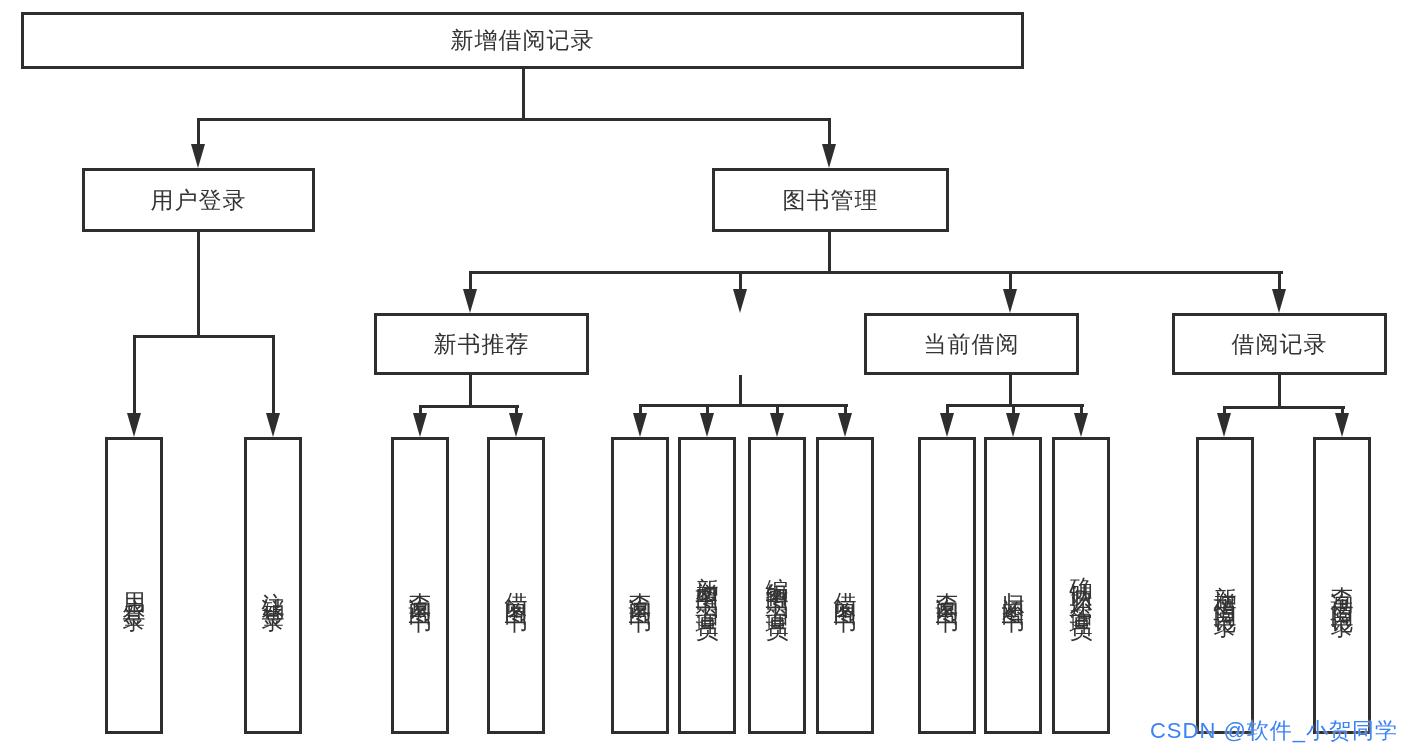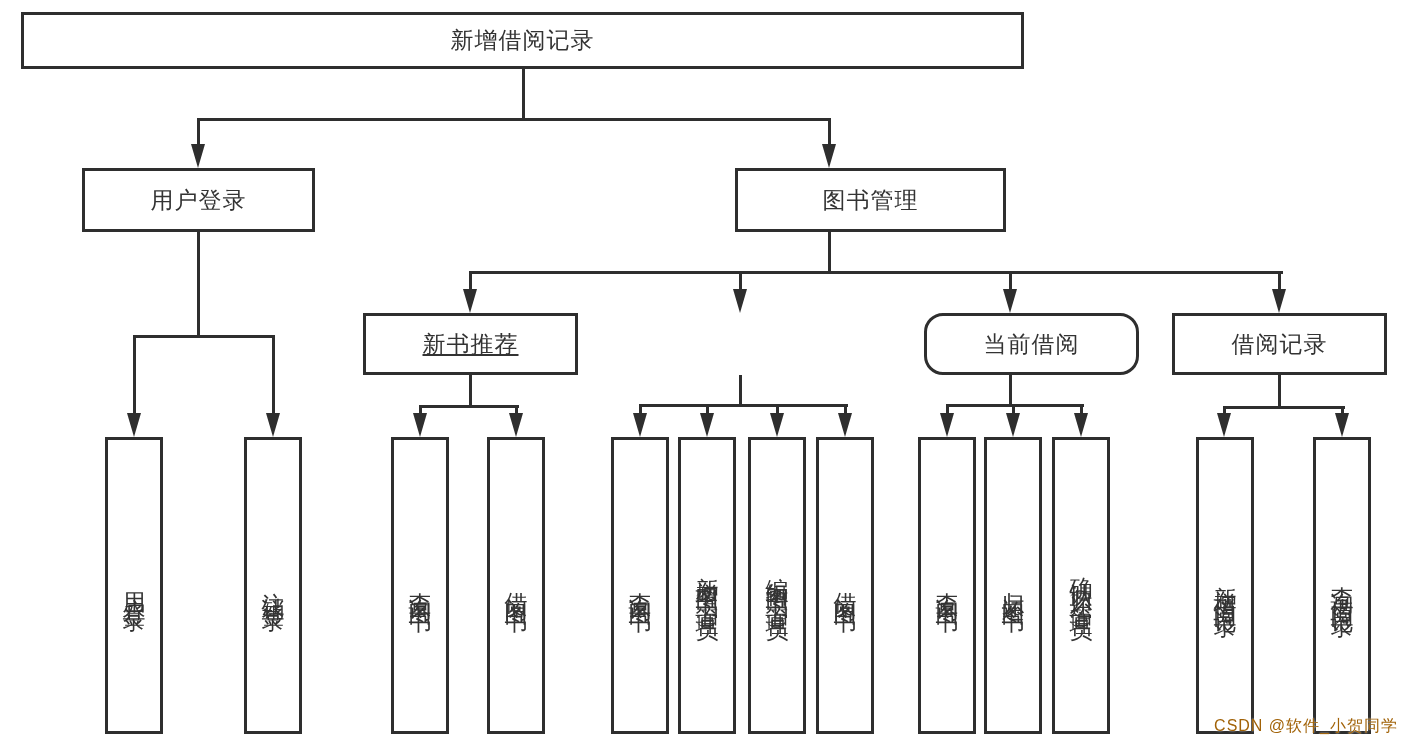--- a/index.html
+++ b/index.html
@@ -40,22 +40,22 @@
   .head{
     position:absolute;width:0;height:0;
     border-left:7px solid transparent;
     border-right:7px solid transparent;
     border-top:24px solid #2e2e2e;
   }
   
   .watermark{
     position:absolute;
     top:716px;right:7px;
-    font-size:16px;
-    color:#a16207;
+    font-size:22px;
+    color:#3b82f6;
     letter-spacing:1px;
     text-shadow:0 0 2px #ffffff;
     z-index:5;
     white-space:nowrap;
   }
 </style>
 </head>
 <body>
 
 <div id="stage">
@@ -67,21 +67,21 @@
   <div class="shaft" style="left:522px;top:69px;height:49px;"></div>
   <div class="rail" style="left:197px;top:118px;width:634px;"></div>
   <div class="shaft" style="left:197px;top:118px;height:28px;"></div>
   <div class="head" style="left:191px;top:144px;"></div>
   <div class="shaft" style="left:828px;top:118px;height:28px;"></div>
   <div class="head" style="left:822px;top:144px;"></div>
 
   <div class="node h2box" style="left:82px;width:233px;">
     <span>用户登录</span>
   </div>
-  <div class="node h2box" style="left:712px;width:271px;margin-left:23px;">
+  <div class="node h2box" style="left:712px;width:237px;">
     <span>图书管理</span>
   </div>
 
   <div class="shaft" style="left:197px;top:232px;height:103px;"></div>
   <div class="rail" style="left:133px;top:335px;width:142px;"></div>
   <div class="shaft" style="left:133px;top:335px;height:80px;"></div>
   <div class="head" style="left:127px;top:413px;"></div>
   <div class="shaft" style="left:272px;top:335px;height:80px;"></div>
   <div class="head" style="left:266px;top:413px;"></div>
 
@@ -89,24 +89,24 @@
   <div class="rail" style="left:469px;top:271px;width:814px;"></div>
   <div class="shaft" style="left:469px;top:271px;height:20px;"></div>
   <div class="head" style="left:463px;top:289px;"></div>
   <div class="shaft" style="left:739px;top:271px;height:20px;"></div>
   <div class="head" style="left:733px;top:289px;"></div>
   <div class="shaft" style="left:1009px;top:271px;height:20px;"></div>
   <div class="head" style="left:1003px;top:289px;"></div>
   <div class="shaft" style="left:1278px;top:271px;height:20px;"></div>
   <div class="head" style="left:1272px;top:289px;"></div>
 
-  <div class="node h3box" style="left:363px;text-decoration:underline;">
+  <div class="node h3box" style="left:374px;">
     <span>新书推荐</span>
   </div>
-  <div class="node h3box" style="left:924px;border-radius:19px;">
+  <div class="node h3box" style="left:864px;">
     <span>当前借阅</span>
   </div>
   <div class="node h3box" style="left:1172px;">
     <span>借阅记录</span>
   </div>
 
   <div class="shaft" style="left:469px;top:375px;height:30px;"></div>
   <div class="rail" style="left:419px;top:405px;width:100px;"></div>
   <div class="shaft" style="left:419px;top:405px;height:10px;"></div>
   <div class="head" style="left:413px;top:413px;"></div>

